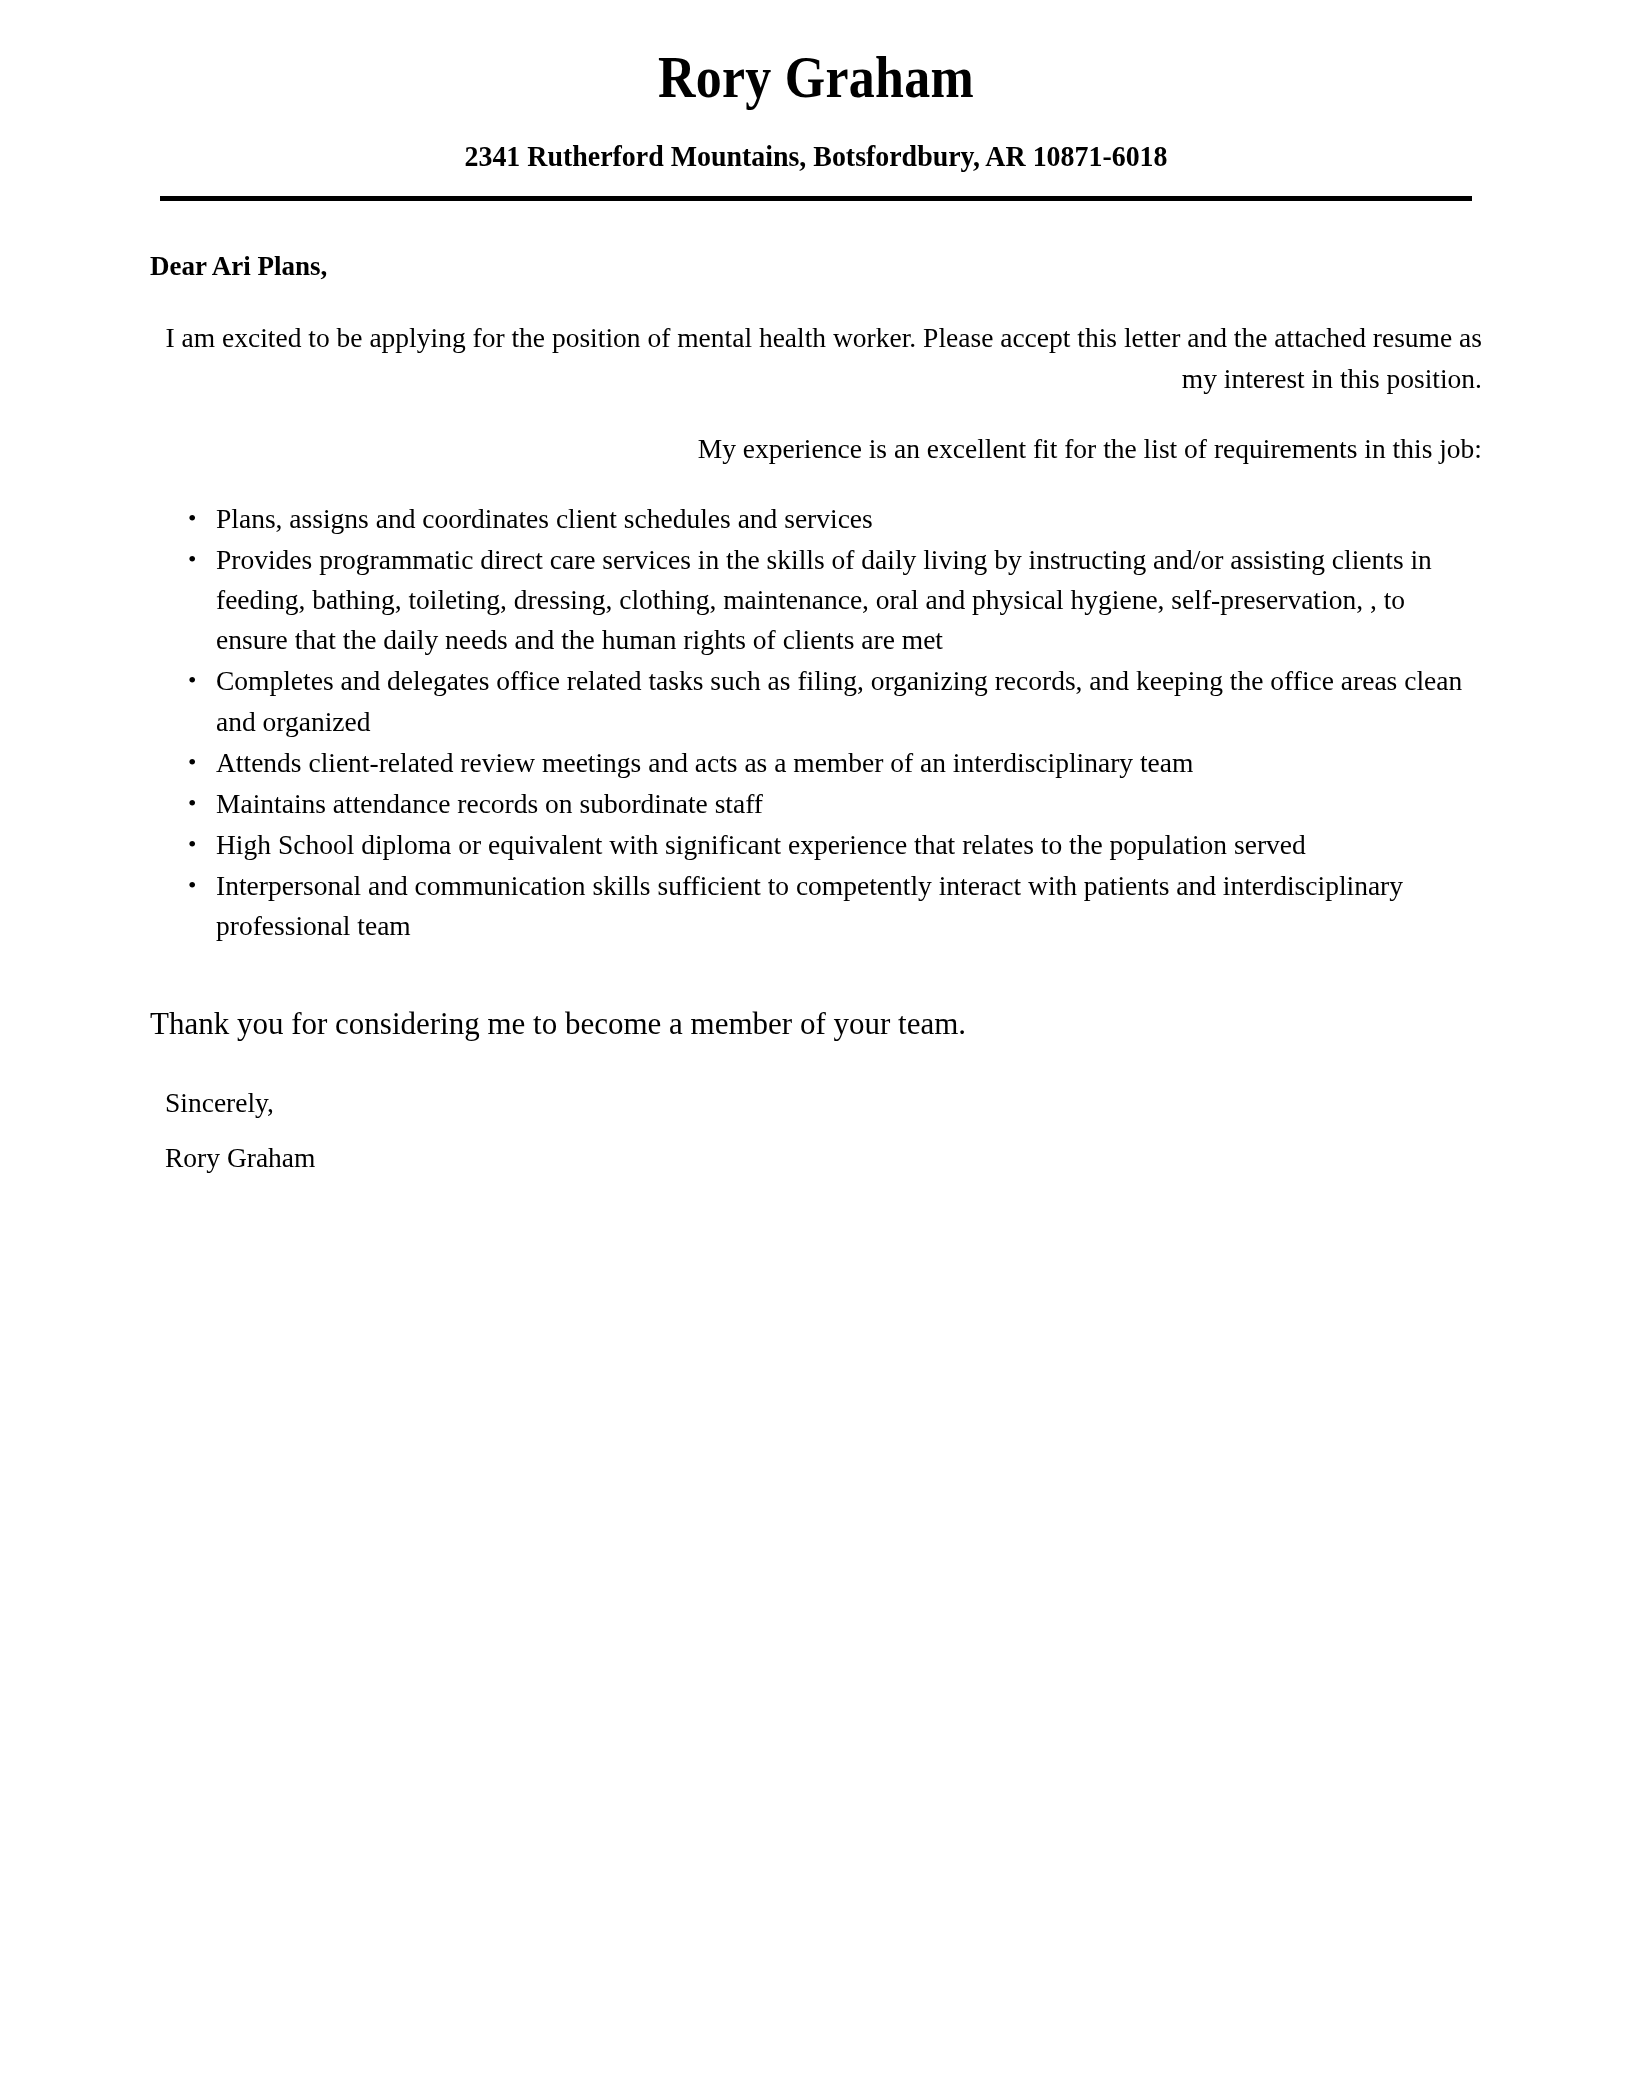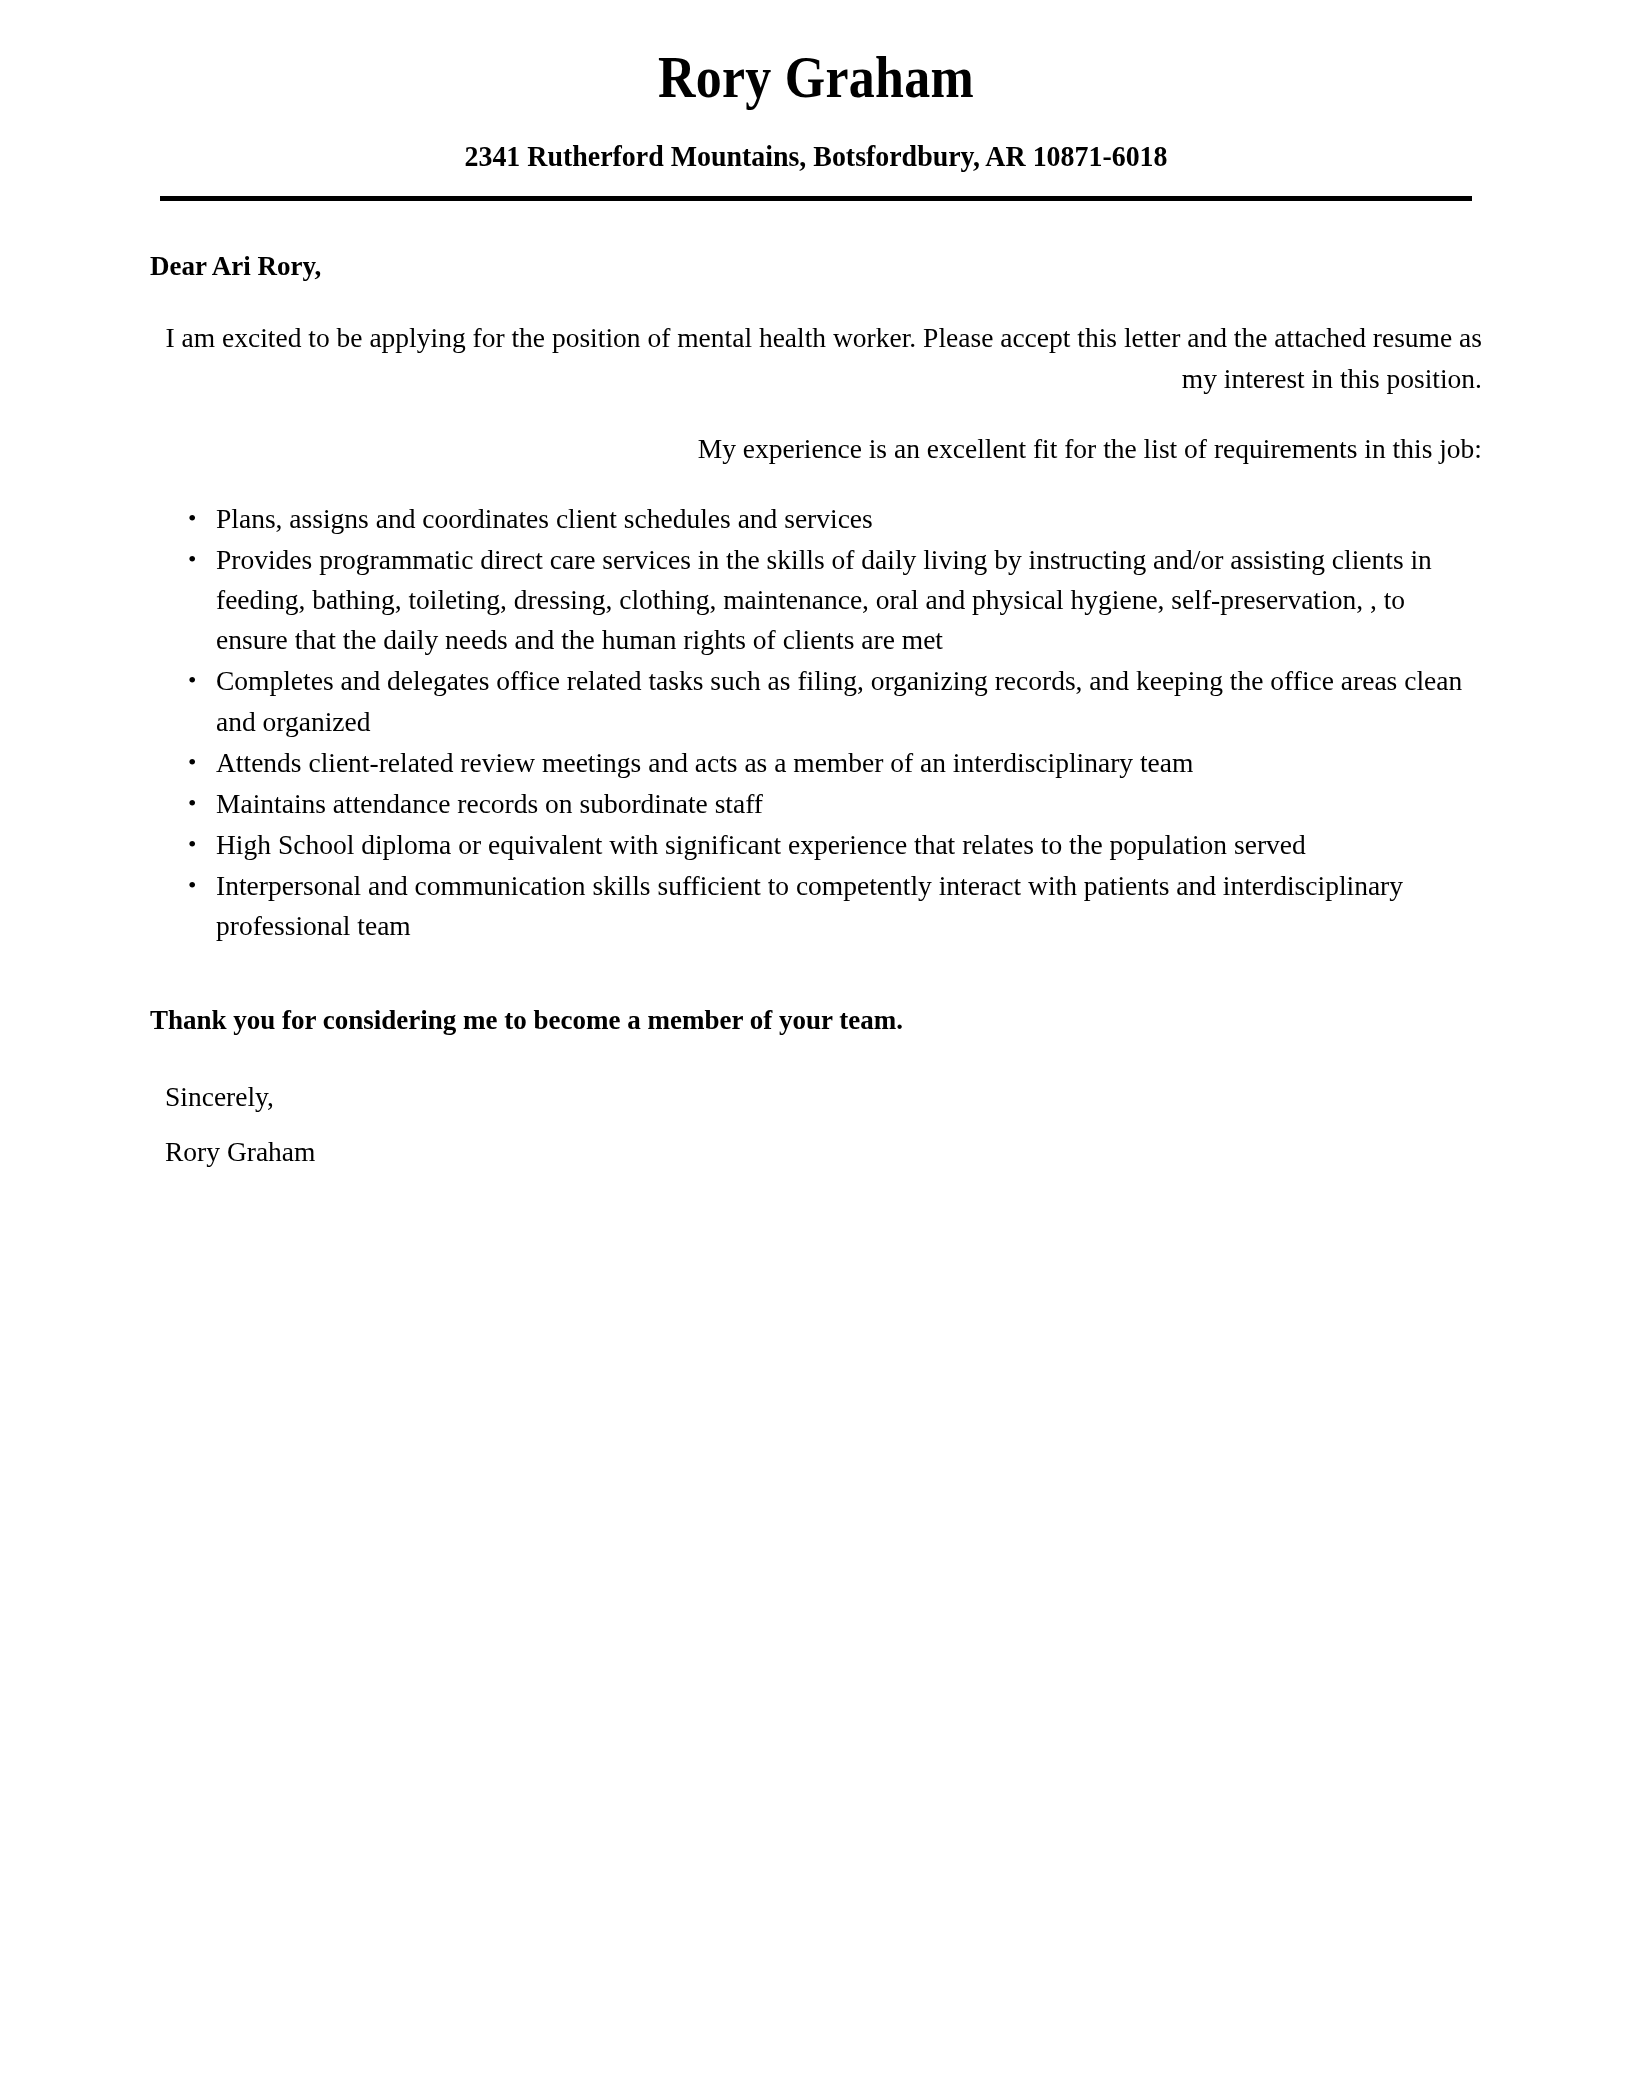--- a/index.html
+++ b/index.html
@@ -100,22 +100,22 @@
   ul.requirements li::before {
     content: "\2022";
     position: absolute;
     left: -28px;
     top: 0;
     font-size: 24px;
     line-height: 1.62;
   }
 
   .closing {
-    font-weight: bold;
-    font-size: 27px;
+    font-weight: normal;
+    font-size: 31px;
     margin: 55px 0 0 0;
   }
 
   .signoff {
     margin: 36px 0 0 0;
     line-height: 1.45;
   }
 
   .signoff div {
     margin: 15px;
@@ -128,21 +128,21 @@
   <div class="letter">
 
     <header class="letterhead">
       <h1 class="name">Rory Graham</h1>
       <div class="address">2341 Rutherford Mountains, Botsfordbury, AR 10871-6018</div>
       <hr class="rule">
     </header>
 
     <section class="body">
 
-      <p class="salutation">Dear Ari Rory,</p>
+      <p class="salutation">Dear Ari Plans,</p>
 
       <p class="para">I am excited to be applying for the position of mental health worker. Please accept this letter and the attached resume as my interest in this position.</p>
 
 
       <p class="para">My experience is an excellent fit for the list of requirements in this job:</p>
 
       <ul class="requirements">
         <li>Plans, assigns and coordinates client schedules and services</li>
         <li>Provides programmatic direct care services in the skills of daily living by instructing and/or assisting clients in feeding, bathing, toileting, dressing, clothing, maintenance, oral and physical hygiene, self-preservation, , to ensure that the daily needs and the human rights of clients are met</li>
         <li>Completes and delegates office related tasks such as filing, organizing records, and keeping the office areas clean and organized</li>

